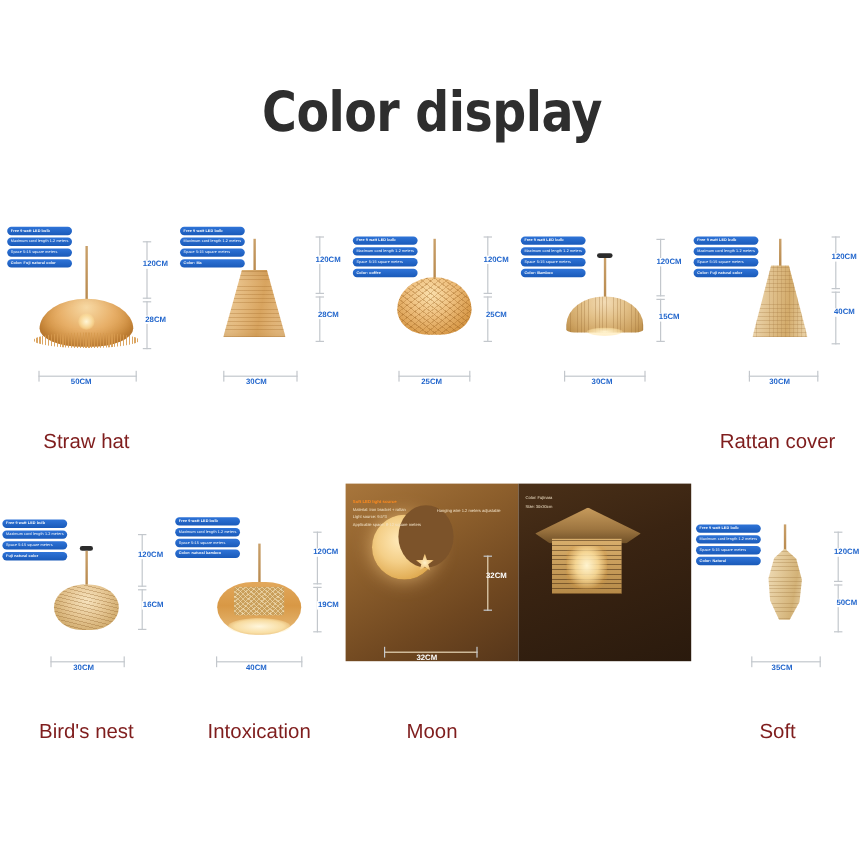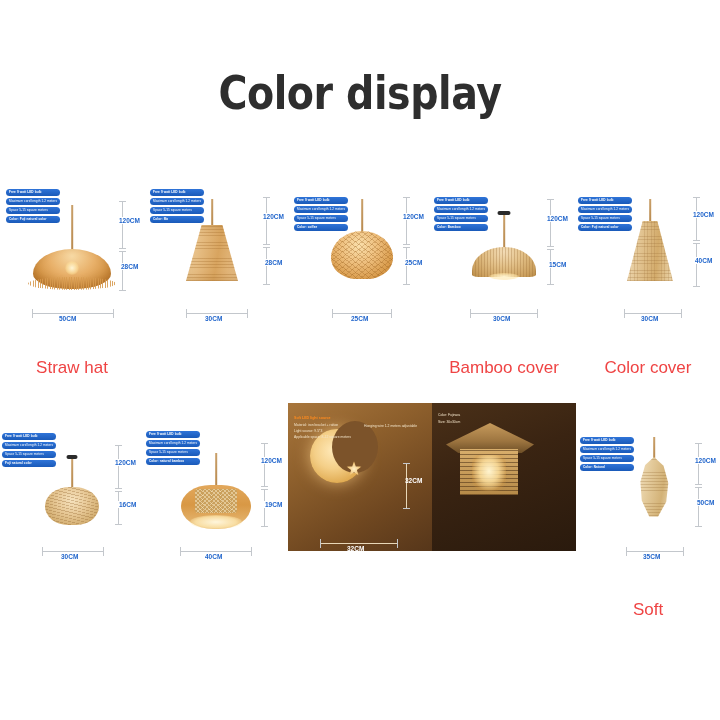--- a/index.html
+++ b/index.html
@@ -35,21 +35,21 @@
   .cell.c3 { left: 432px; }
   .cell.c4 { left: 576px; }
 
   
   .names { position: absolute; left: 0; width: 720px; height: 30px; }
   .names.n1 { top: 358px; }
   .names.n2 { top: 600px; }
   .name {
     position: absolute; top: 0; width: 144px; text-align: center;
     font-family: "Liberation Sans", sans-serif;
-    font-size: 17px; color: #ef4444; letter-spacing: 0px;
+    font-size: 17px; color: #7f1d1d; letter-spacing: 0px;
   }
   .name.c0 { left: 0; }
   .name.c1 { left: 144px; }
   .name.c2 { left: 288px; }
   .name.c3 { left: 432px; }
   .name.c4 { left: 576px; }
 
   
   .badges {
     position: absolute;
@@ -429,22 +429,21 @@
       <div class="dimlabel" style="left:116px; top:46px;">120CM</div>
       <div class="dimv" style="left:120px; top:78px; height:44px;"></div>
       <div class="dimlabel" style="left:118px; top:92px;">40CM</div>
       <div class="dimh" style="left:48px; top:148px; width:58px;"></div>
       <div class="dimlabel" style="left:64px; top:150px;">30CM</div>
     </div>
   </div>
 
   <div class="names n1">
     <div class="name c0">Straw hat</div>
-    <div class="name c3">Bamboo cover</div>
-    <div class="name c4">Color cover</div>
+    <div class="name c4">Rattan cover</div>
   </div>
 
   <div class="row row2">
 
     <div class="cell c0">
       <div class="badges" style="left:2px; top:30px;">
         <div class="badge strong">Free 9 watt LED bulb</div>
         <div class="badge">Maximum cord length 1.2 meters</div>
         <div class="badge">Space 5-15 square meters</div>
         <div class="badge strong">Fuji natural color</div>
@@ -526,16 +525,19 @@
       <div class="dimv" style="left:122px; top:40px; height:42px;"></div>
       <div class="dimlabel" style="left:118px; top:54px;">120CM</div>
       <div class="dimv" style="left:122px; top:84px; height:40px;"></div>
       <div class="dimlabel" style="left:120px; top:96px;">50CM</div>
       <div class="dimh" style="left:50px; top:148px; width:58px;"></div>
       <div class="dimlabel" style="left:66px; top:150px;">35CM</div>
     </div>
   </div>
 
   <div class="names n2">
+    <div class="name c0">Bird's nest</div>
+    <div class="name c1">Intoxication</div>
+    <div class="name c2">Moon</div>
     <div class="name c4">Soft</div>
   </div>
 
 </div>
 
 </body></html>

